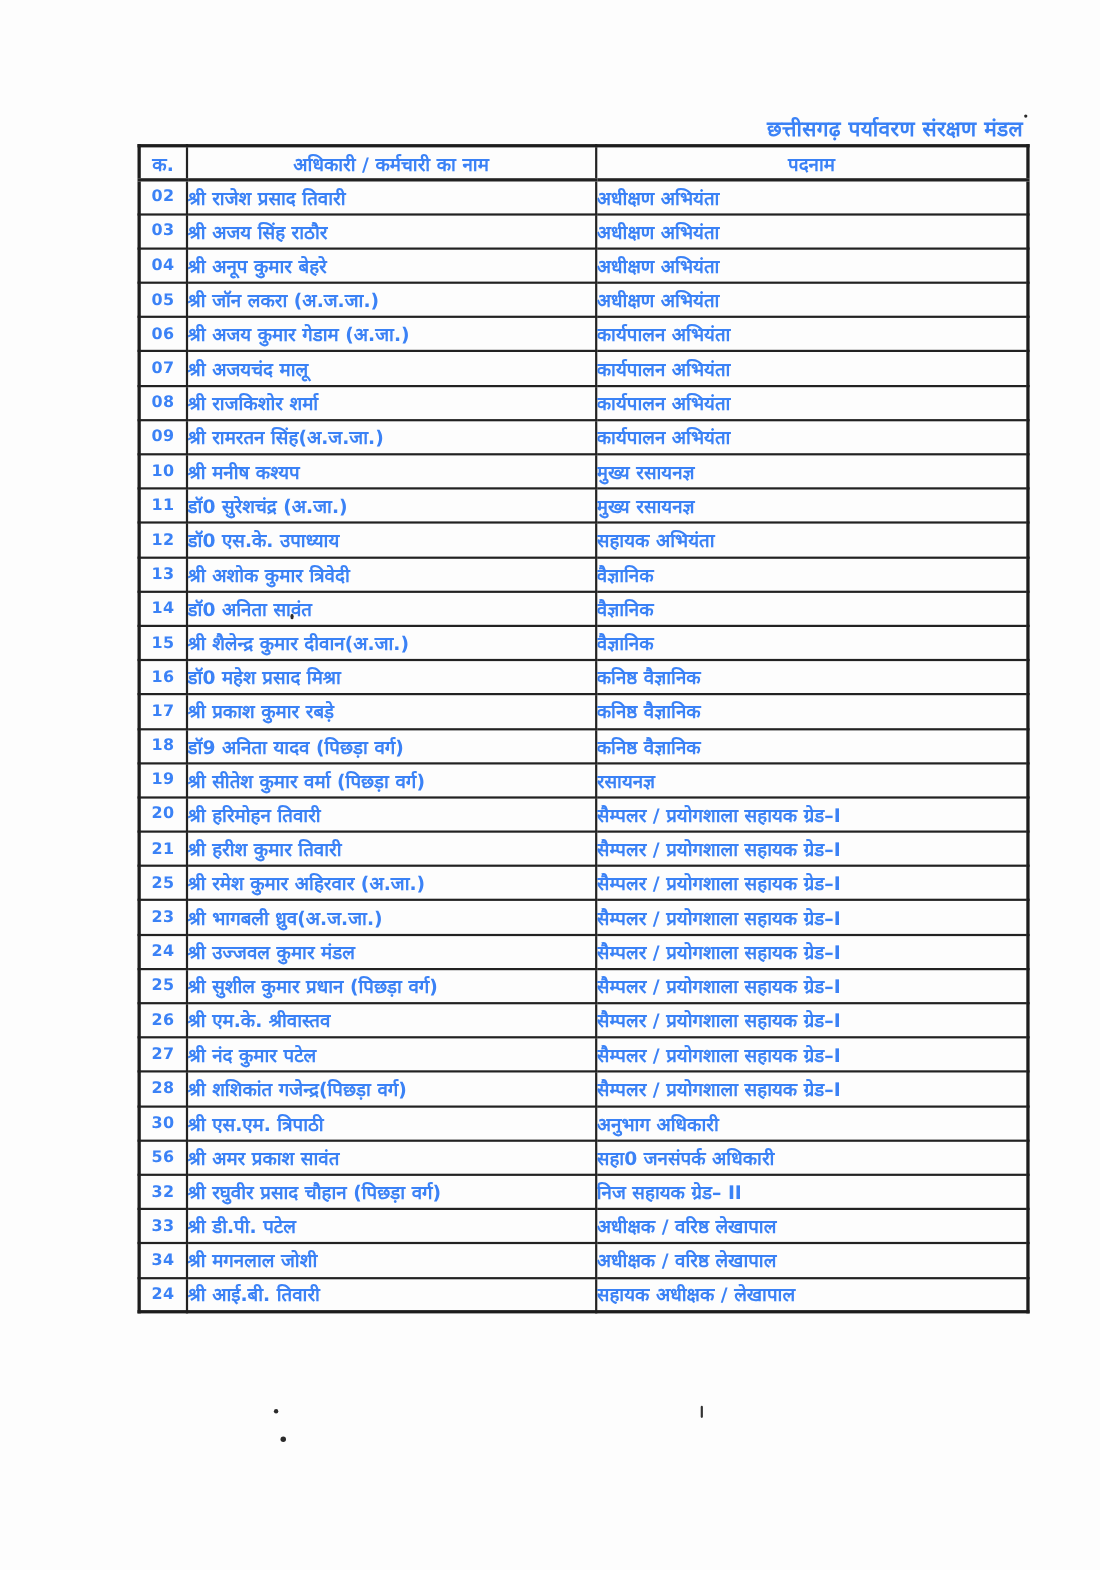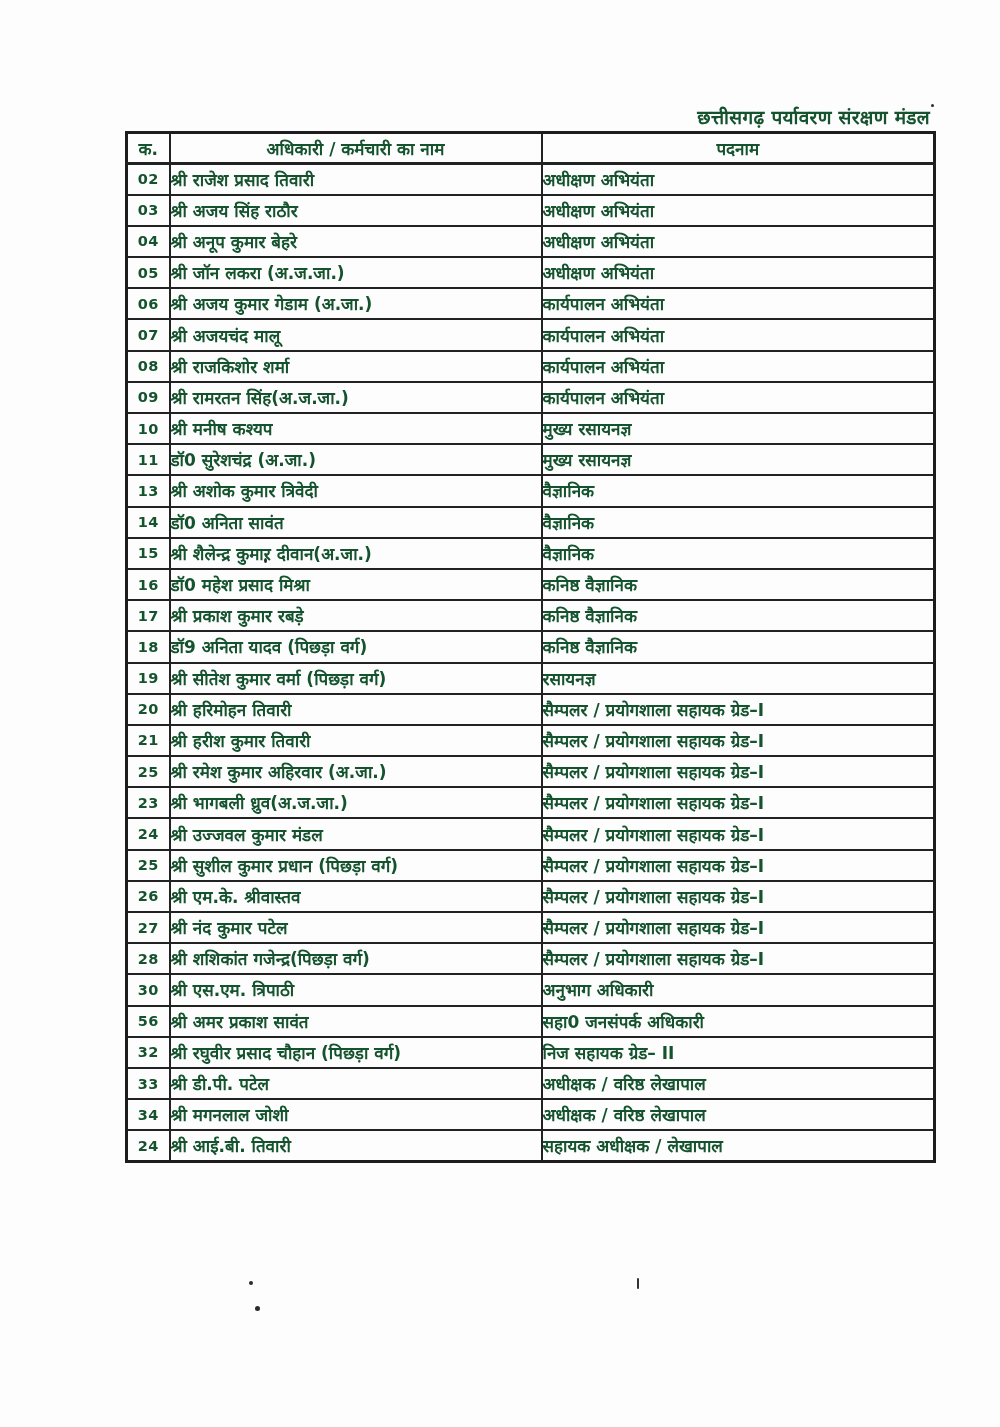--- a/index.html
+++ b/index.html
@@ -5,21 +5,21 @@
   html, body { margin: 0; padding: 0; }
   body {
     width: 1000px; height: 1427px;
     background: #ffffff;
     font-family: "DejaVu Sans", sans-serif;
   }
   .page {
     position: relative;
     width: 1000px; height: 1427px;
     background: #fdfdfd;
-    color: #14532d;
+    color: #3b82f6;
     overflow: hidden;
   }
   .doc-title {
     position: absolute;
     top: 104px; right: 70px;
     font-size: 19px;
     font-weight: bold;
     letter-spacing: 0.3px;
     white-space: nowrap;
   }
@@ -143,20 +143,25 @@
       <td class="c-name">श्री मनीष कश्यप</td>
       <td class="c-desig">मुख्य रसायनज्ञ</td>
     </tr>
 
     <tr>
       <td class="c-serial">11</td>
       <td class="c-name">डॉ0 सुरेशचंद्र (अ.जा.)</td>
       <td class="c-desig">मुख्य रसायनज्ञ</td>
     </tr>
 
+    <tr>
+      <td class="c-serial">12</td>
+      <td class="c-name">डॉ0 एस.के. उपाध्याय</td>
+      <td class="c-desig">सहायक अभियंता</td>
+    </tr>
 
     <tr>
       <td class="c-serial">13</td>
       <td class="c-name">श्री अशोक कुमार त्रिवेदी</td>
       <td class="c-desig">वैज्ञानिक</td>
     </tr>
 
     <tr>
       <td class="c-serial">14</td>
       <td class="c-name">डॉ0 अनिता सावंत</td>

